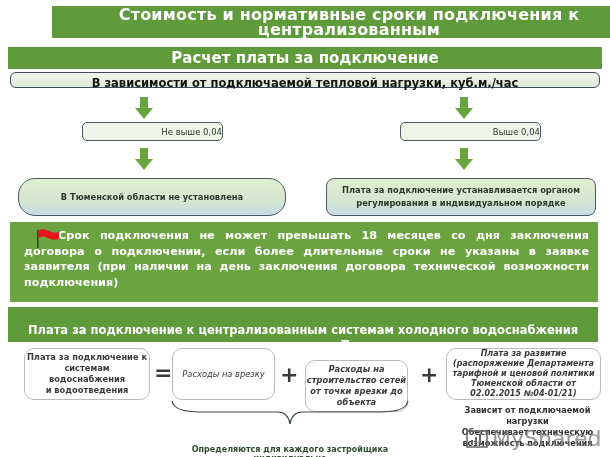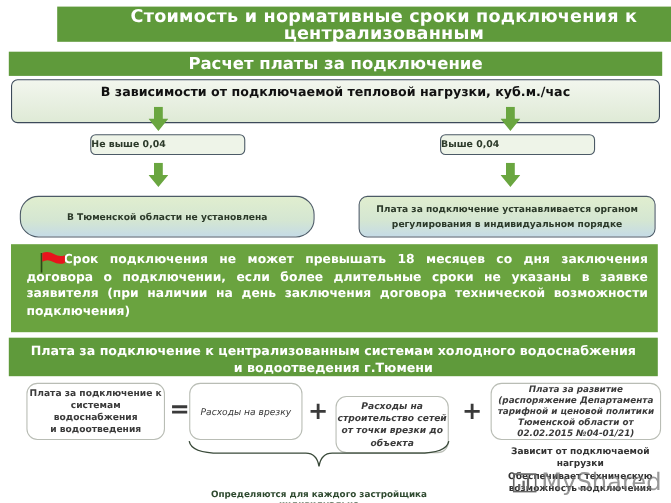--- a/index.html
+++ b/index.html
@@ -1,26 +1,26 @@
 <!DOCTYPE html>
 <html><head>
 <meta charset="utf-8">
 <style>
   html,body{margin:0;padding:0;}
   body{width:610px;height:457px;background:#ffffff;position:relative;overflow:hidden;font-family:"DejaVu Sans","Liberation Sans",sans-serif;}
   .abs{position:absolute;box-sizing:border-box;}
   .green-bar{background:#5f9a3b;color:#ffffff;font-weight:bold;text-align:center;}
   .title{left:8px;top:6px;width:594px;height:32px;font-size:16px;line-height:15px;padding-top:1px;letter-spacing:0.2px;margin-left:44px;}
   .sub{left:8px;top:47px;width:594px;height:22px;font-size:15px;line-height:22px;}
-  .dep{left:10px;top:72px;width:590px;height:40px;border:1px solid #3c4a5a;border-radius:6px;background:linear-gradient(#f2f6ee,#dfead6);font-weight:bold;font-size:11.5px;line-height:20px;text-align:center;color:#111;}
+  .dep{left:10px;top:72px;width:590px;height:16px;border:1px solid #3c4a5a;border-radius:6px;background:linear-gradient(#f2f6ee,#dfead6);font-weight:bold;font-size:11.5px;line-height:20px;text-align:center;color:#111;}
   .arrow{width:18px;height:22px;}
-  .box-sm{border:1px solid #4c5a66;border-radius:5px;background:#eef4e8;font-weight:bold;font-size:8.5px;color:#2c3a2a;text-align:center;display:flex;align-items:center;justify-content:flex-start;}
+  .box-sm{border:1px solid #4c5a66;border-radius:5px;background:#eef4e8;font-weight:normal;font-size:8.5px;color:#2c3a2a;text-align:center;display:flex;align-items:center;justify-content:flex-end;}
   .box-grad{border:1px solid #4c5a66;border-radius:8px;background:linear-gradient(#e0eecf,#d4e6d2 60%,#c5dbe6);font-weight:bold;font-size:8.3px;color:#2c3a2a;text-align:center;display:flex;align-items:center;justify-content:center;line-height:13px;}
   .note{left:10px;top:222px;width:588px;height:80px;background:#6aa33f;color:#fff;font-weight:bold;font-size:11.2px;line-height:15.5px;padding:6px 9px 0 14px;text-align:justify;}
-  .plata-bar{left:8px;top:307px;width:590px;height:35px;font-size:11.5px;line-height:15px;padding-top:5px;}
+  .plata-bar{left:8px;top:307px;width:590px;height:35px;font-size:11.5px;line-height:15px;padding-top:16px;}
   .fbox{border:1px solid #b9bdb5;border-radius:10px;background:#fff;color:#3a3a3a;font-size:8.3px;text-align:center;display:flex;align-items:center;justify-content:center;line-height:11px;}
   .italic{font-style:italic;}
   .op{font-size:22px;font-weight:bold;color:#3a3a3a;}
   .caption{font-size:8px;color:#2f4a30;font-weight:bold;}
   .small-gray{font-size:8.2px;color:#333;font-weight:bold;text-align:center;line-height:11px;}
   .wm{font-size:22px;color:#777;font-family:"DejaVu Sans",sans-serif;opacity:0.75;}
 </style>
 </head>
 <body>
 

